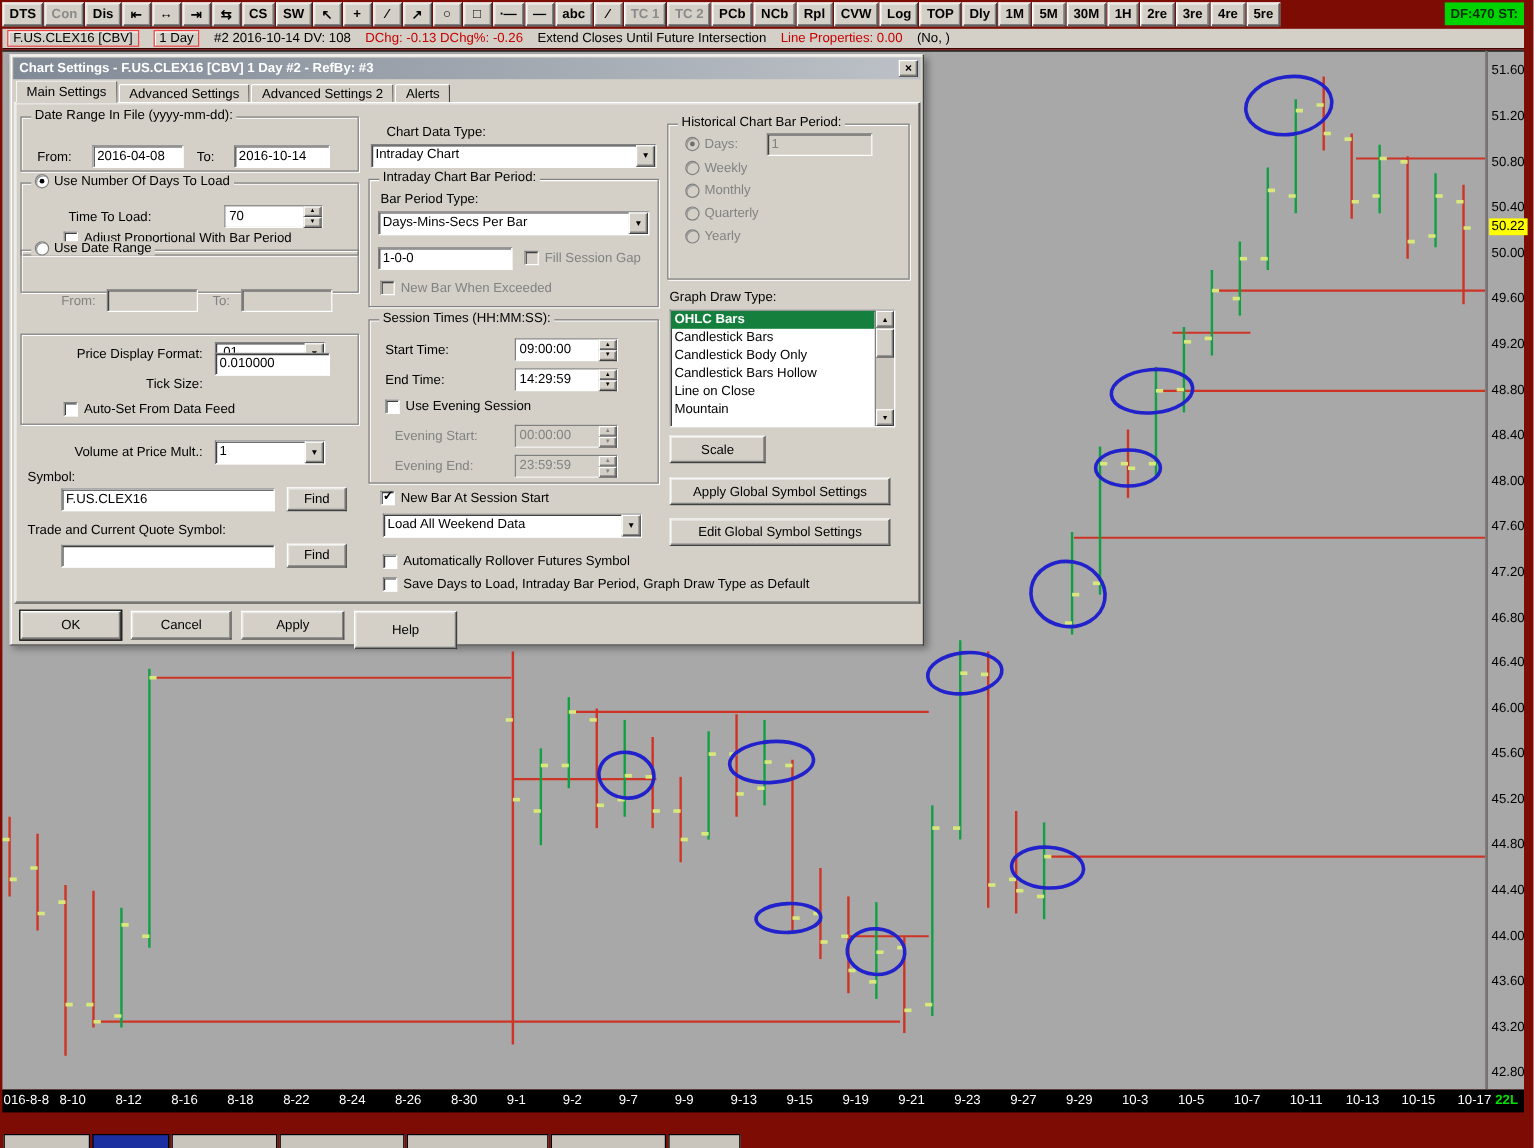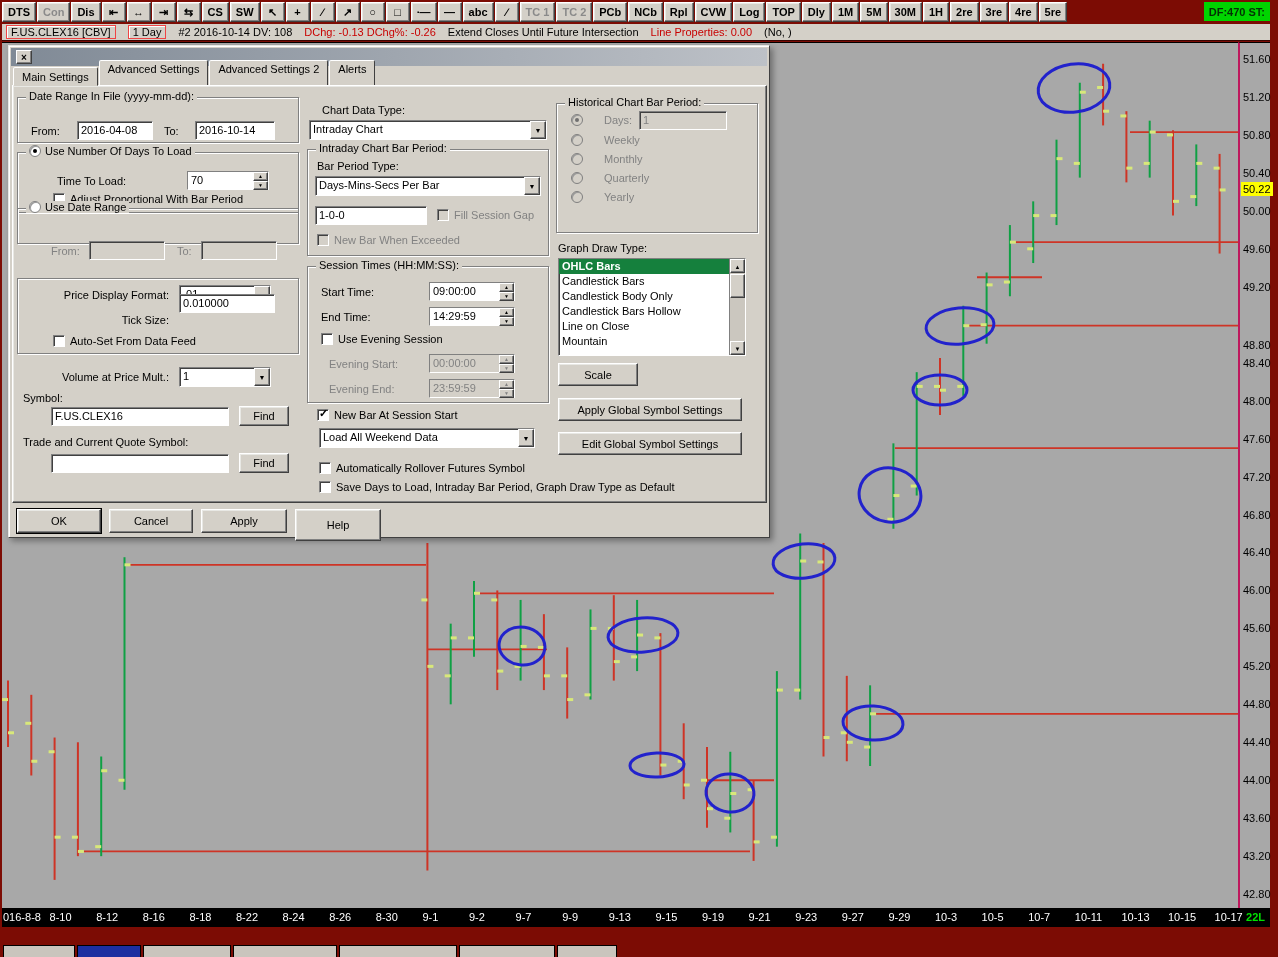--- a/index.html
+++ b/index.html
@@ -20,21 +20,21 @@
   
   #statusbar { position:absolute; left:2px; top:24px; width:1268px; height:17px; background:#D4D0C8;
     display:flex; align-items:center; gap:12px; font-size:11px; padding-left:4px; border-bottom:1px solid #3a0502; }
   .sb-seg { white-space:nowrap; }
   .sb-seg.boxed { border:1px solid #ef4444; background:#D4D0C8; padding:0 4px;
     box-shadow:inset 1px 1px 0 #fff; }
 
   
   #chart-area { position:absolute; left:2px; top:42px; width:1236px; height:866px; background:#A8A8A8; border-top:1px solid #000; }
   #price-axis { position:absolute; left:1238px; top:42px; width:32px; height:866px; background:#A8A8A8;
-    border-left:2px solid #be185d; border-top:1px solid #000; }
+    border-left:2px solid #737373; border-top:1px solid #000; }
   .pa-lbl { position:absolute; left:3px; font-size:11px; color:#000; white-space:nowrap; }
   .pa-highlight { position:absolute; left:1px; background:#FFFF00; color:#000; font-size:11px; padding:1px 2px; }
   #date-axis { position:absolute; left:2px; top:908px; width:1268px; height:19px; background:#000; }
   .da-lbl { position:absolute; top:3px; font-size:11px; color:#fff; white-space:nowrap; }
   .da-badge { position:absolute; right:5px; top:3px; color:#00E000; font-size:11px; font-weight:bold; }
   #bottom-tabs { position:absolute; left:3px; top:945px; height:12px; display:flex; gap:2px; }
   .b-tab { background:#C9C5BD; border:1px solid #000; border-bottom:none; }
   .b-tab.active { background:#1C2FA0; }
 
   
@@ -58,21 +58,21 @@
   .sb { flex:1; background:#D4D0C8; font-size:5px; line-height:7px; text-align:center;
     border:1px solid; border-color:#FFFFFF #404040 #404040 #FFFFFF; box-shadow:inset -1px -1px 0 #808080; color:#000; }
   .spin.disabled .sb { color:#828282; }
   .checkbox { position:absolute; display:flex; align-items:center; gap:5px; }
   .cb-box { width:12px; height:12px; background:#fff; position:relative; flex:none;
     border:1px solid; border-color:#808080 #FFFFFF #FFFFFF #808080; box-shadow:inset 1px 1px 0 #404040; }
   .checkbox.checked .cb-box::after { content:"✓"; position:absolute; top:-3px; left:1px; font-size:11px; font-weight:bold; color:#000; }
   .checkbox.dis .cb-box { background:#D4D0C8; }
   .checkbox.dis .cb-lbl { color:#828282; }
   .cb-lbl { font-size:11px; white-space:nowrap; }
-  .radio-row { display:flex; align-items:center; gap:21px;justify-content:center; }
+  .radio-row { display:flex; align-items:center; gap:4px;justify-content:center; }
   .radio-row.abs { position:absolute; }
   .rd { width:12px; height:12px; border-radius:50%; background:#fff; position:relative; flex:none;
     border:1px solid #808080; box-shadow:inset 1px 1px 0 #9a9a9a; }
   .radio-row.checked .rd::after { content:""; position:absolute; left:3px; top:3px; width:4px; height:4px; border-radius:50%; background:#000; }
   .radio-row.dis .rd { background:#D4D0C8; }
   .radio-row.dis .rd-lbl { color:#828282; }
   .radio-row.dis.checked .rd::after { background:#707070; }
   .rd-lbl { font-size:11px; white-space:nowrap; }
   .btn { position:absolute; background:#D4D0C8; font-size:11px; color:#000;
     border:1px solid; border-color:#FFFFFF #404040 #404040 #FFFFFF;
@@ -100,21 +100,21 @@
     box-shadow:inset 1px 1px 0 #fff, 3px 3px 6px rgba(0,0,0,0.35); font-size:11px; }
   .titlebar { position:absolute; left:2px; top:2px; right:2px; height:18px;
     background:linear-gradient(90deg,#808A96,#BDC1C7); color:#fff; font-weight:bold;
     display:flex; align-items:center; padding-left:5px; }
   .title-text { flex:1; white-space:nowrap; overflow:hidden; }
   .close-btn { width:16px; height:14px; margin-right:2px; background:#D4D0C8; color:#000; font-size:10px; font-weight:bold;
     border:1px solid; border-color:#FFFFFF #404040 #404040 #FFFFFF; box-shadow:inset -1px -1px 0 #808080;
     display:flex; align-items:center; justify-content:center; }
   .tabstrip { position:absolute; left:4px; top:21px; height:19px; display:flex; align-items:flex-end; }
   .tab { font-size:11px; padding:2px 8px 1px 8px; background:#D4D0C8; margin-right:1px;
-    border:1px solid; border-color:#FFFFFF #404040 transparent #FFFFFF; border-radius:2px 2px 0 0; height:26px; }
+    border:1px solid; border-color:#FFFFFF #404040 transparent #FFFFFF; border-radius:2px 2px 0 0; height:16px; }
   .tab.active { height:19px; position:relative; z-index:3; padding-top:3px; }
   .panel { position:absolute; left:3px; top:39px; width:755px; height:418px; background:#D4D0C8;
     border:1px solid; border-color:#FFFFFF #404040 #404040 #FFFFFF;
     box-shadow:inset -1px -1px 0 #808080, inset 1px 1px 0 #E8E8E4; }
 </style>
 </head>
 <body>
 
 <div id="root">
 
@@ -322,21 +322,21 @@
       </svg>
   </div>
   <div id="price-axis">
       <div class="pa-lbl" style="top: 10px;">51.60</div>
       <div class="pa-lbl" style="top: 47.96px;">51.20</div>
       <div class="pa-lbl" style="top: 85.92px;">50.80</div>
       <div class="pa-lbl" style="top: 123.88px;">50.40</div>
       <div class="pa-lbl" style="top: 161.84px;">50.00</div>
       <div class="pa-lbl" style="top: 199.8px;">49.60</div>
       <div class="pa-lbl" style="top: 237.76px;">49.20</div>
-      <div class="pa-lbl" style="top: 275.72px; margin-top: 20px;">48.80</div>
+      <div class="pa-lbl" style="top: 275.72px;">48.80</div>
       <div class="pa-lbl" style="top: 313.68px;">48.40</div>
       <div class="pa-lbl" style="top: 351.64px;">48.00</div>
       <div class="pa-lbl" style="top: 389.6px;">47.60</div>
       <div class="pa-lbl" style="top: 427.56px;">47.20</div>
       <div class="pa-lbl" style="top: 465.52px;">46.80</div>
       <div class="pa-lbl" style="top: 503.48px;">46.40</div>
       <div class="pa-lbl" style="top: 541.44px;">46.00</div>
       <div class="pa-lbl" style="top: 579.4px;">45.60</div>
       <div class="pa-lbl" style="top: 617.36px;">45.20</div>
       <div class="pa-lbl" style="top: 655.32px;">44.80</div>
@@ -382,20 +382,21 @@
       <div class="b-tab active" style="width: 64px;"></div>
       <div class="b-tab" style="width: 88px;"></div>
       <div class="b-tab" style="width: 104px;"></div>
       <div class="b-tab" style="width: 118px;"></div>
       <div class="b-tab" style="width: 96px;"></div>
       <div class="b-tab" style="width: 60px;"></div>
     </div>
 
   <div id="dialog">
     <div class="titlebar">
+      <span class="title-text">Chart Settings - F.US.CLEX16 [CBV]  1 Day  #2 - RefBy: #3</span>
       <span class="close-btn">×</span>
     </div>
     <div class="tabstrip" id="dlg-tabs">
         <div class="tab active">Main Settings</div>
         <div class="tab">Advanced Settings</div>
         <div class="tab">Advanced Settings 2</div>
         <div class="tab">Alerts</div>
       </div>
     <div class="panel"></div>
 

